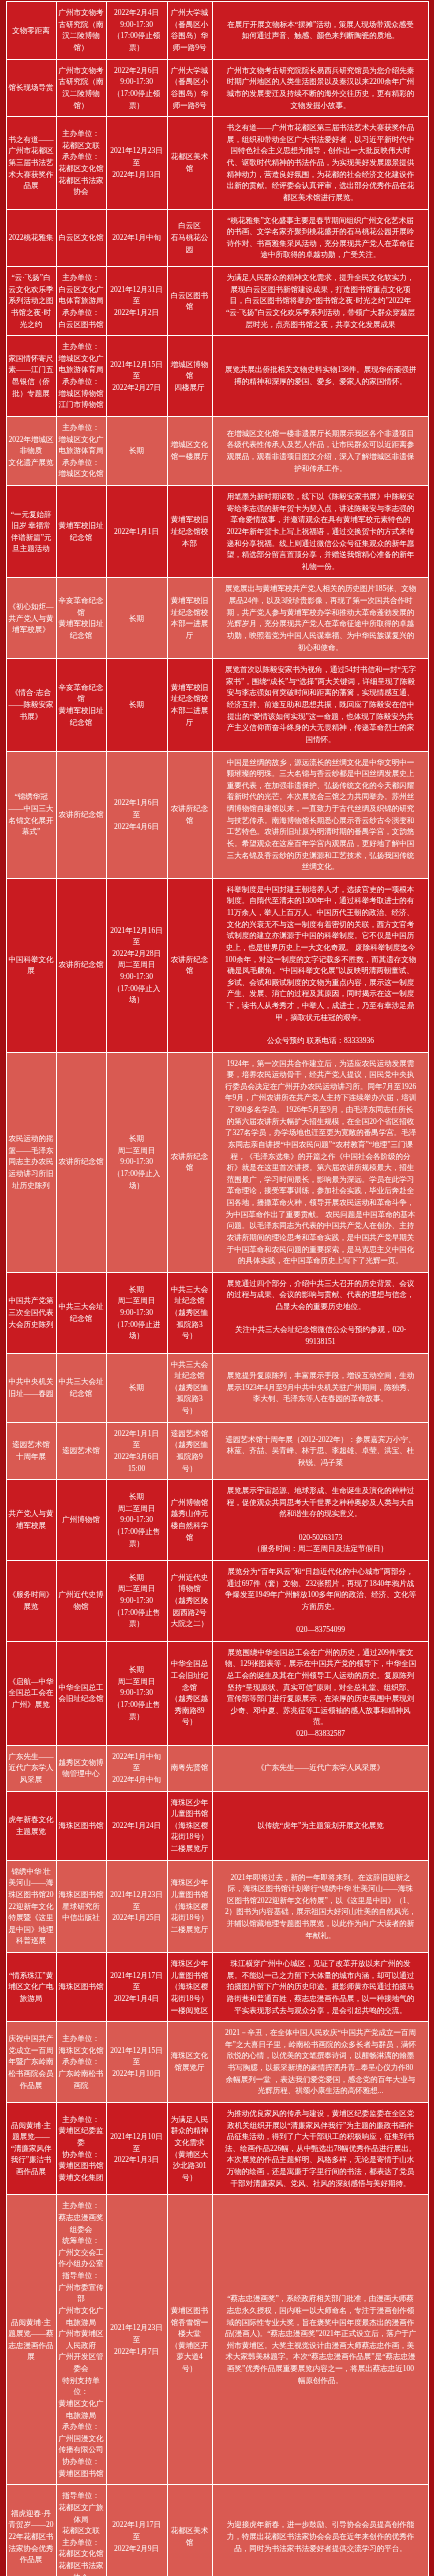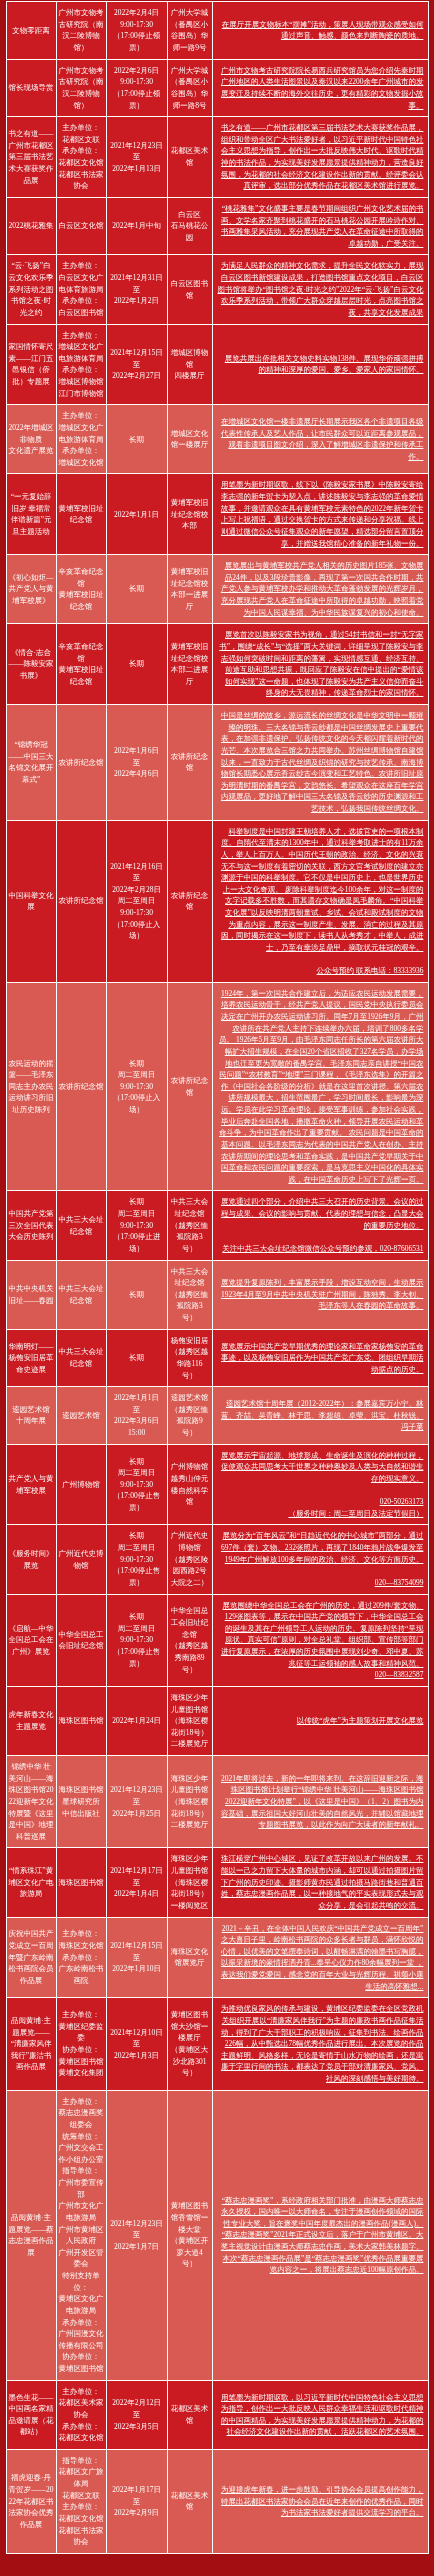--- a/index.html
+++ b/index.html
@@ -28,25 +28,24 @@
     font-size: 7.5px;
     line-height: 1.55;
     text-align: center;
     vertical-align: middle;
     padding: 5px 1.9px;
     white-space: pre-line;
     word-break: break-all;
     overflow-wrap: break-word;
   }
   table.events td.desc {
-    text-align: right;
-    padding: 5px 5px;
+    text-align: center;
+    padding: 5px 12px;
     word-break: normal;
     overflow-wrap: anywhere;
-    text-decoration: underline;
   }
   tr.dark td  { background: var(--row-dark, #cb1b21); }
   tr.light td { background: var(--row-light, #d95a52); }
 </style>
 </head>
 <body>
 
 <div class="page">
   <table class="events">
     <colgroup>
@@ -207,40 +206,32 @@
     <td>中国共产党第三次全国代表大会历史陈列</td>
     <td>中共三大会址纪念馆</td>
     <td>长期
 周二至周日
 9:00-17:30
 （17:00停止进场）</td>
     <td>中共三大会址纪念馆
 （越秀区恤孤院路3号）</td>
     <td class="desc">展览通过四个部分，介绍中共三大召开的历史背景、会议的过程与成果、会议的影响与贡献、代表的理想与信念，凸显大会的重要历史地位。
 
-关注中共三大会址纪念馆微信公众号预约参观，020-87606531</td>
+关注中共三大会址纪念馆微信公众号预约参观，020-99138151</td>
   </tr>
 
   <tr class="light">
     <td>中共中央机关旧址——春园</td>
     <td>中共三大会址纪念馆</td>
     <td>长期</td>
     <td>中共三大会址纪念馆
 （越秀区恤孤院路3号）</td>
     <td class="desc">展览提升复原陈列，丰富展示手段，增设互动空间，生动展示1923年4月至9月中共中央机关驻广州期间，陈独秀、李大钊、毛泽东等人在春园的革命故事。</td>
   </tr>
 
-  <tr class="dark">
-    <td>华南明灯——杨匏安旧居革命史迹展</td>
-    <td>中共三大会址纪念馆</td>
-    <td>长期</td>
-    <td>杨匏安旧居
-（越秀区越华路116号）</td>
-    <td class="desc">展览展示中国共产党早期优秀的理论家和革命家杨匏安的革命事迹，以及杨匏安旧居作为中国共产党广东党、团组织早期活动据点的历史。</td>
-  </tr>
 
   <tr class="light">
     <td>逵园艺术馆
 十周年展</td>
     <td>逵园艺术馆</td>
     <td>2022年1月1日
 至
 2022年3月6日
 15:00</td>
     <td>逵园艺术馆
@@ -283,20 +274,29 @@
     <td>长期
 周二至周日
 9:00-17:30
 （17:00停止售票）</td>
     <td>中华全国总工会旧址纪念馆
 （越秀区越秀南路89号）</td>
     <td class="desc">展览围绕中华全国总工会在广州的历史，通过209件/套文物、129张图表等，展示在中国共产党的领导下，中华全国总工会的诞生及其在广州领导工人运动的历史。复原陈列坚持“呈现原状、真实可信”原则，对全总礼堂、组织部、宣传部等部门进行复原展示，在浓厚的历史氛围中展现刘少奇、邓中夏、苏兆征等工运领袖的感人故事和精神风范。
 020—83832587</td>
   </tr>
 
+  <tr class="light">
+    <td>广东先生——近代广东学人风采展</td>
+    <td>越秀区文物博物管理中心</td>
+    <td>2022年1月中旬
+至
+2022年4月中旬</td>
+    <td>南粤先贤馆</td>
+    <td class="desc">《广东先生——近代广东学人风采展》</td>
+  </tr>
 
   <tr class="dark">
     <td>虎年新春文化
 主题展览</td>
     <td>海珠区图书馆</td>
     <td>2022年1月24日</td>
     <td>海珠区少年儿童图书馆
 （海珠区樱花街18号）
 二楼展览厅</td>
     <td class="desc">以传统“虎年”为主题策划开展文化展览</td>
@@ -344,21 +344,21 @@
   <tr class="dark">
     <td>品阅黄埔·主题展览——“清廉家风伴我行”廉洁书画作品展</td>
     <td>主办单位：
 黄埔区纪委监委
 协办单位：
 黄埔区图书馆
 黄埔文化集团</td>
     <td>2021年12月10日
 至
 2022年1月3日</td>
-    <td>黄埔区图书馆大沙馆一楼展厅
+    <td>为满足人民群众的精神文化需求
 （黄埔区大沙北路301号）</td>
     <td class="desc">为推动优良家风的传承与建设，黄埔区纪委监委在全区党政机关组织开展以“清廉家风伴我行”为主题的廉政书画作品征集活动，得到了广大干部职工的积极响应，征集到书法、绘画作品226幅，从中甄选出78幅优秀作品进行展出。本次展览的作品主题鲜明、风格多样，无论是寄情于山水万物的绘画，还是寓廉于字里行间的书法，都表达了党员干部对清廉家风、党风、社风的深刻感悟与美好期待。</td>
   </tr>
 
   <tr class="light">
     <td>品阅黄埔·主题展览——蔡志忠漫画作品展</td>
     <td>主办单位：
 蔡志忠漫画奖组委会
 统筹单位：
 广州文交会工作小组办公室
@@ -374,32 +374,20 @@
 协办单位：
 黄埔区图书馆</td>
     <td>2021年12月23日
 至
 2022年1月7日</td>
     <td>黄埔区图书馆香雪馆一楼大堂
 （黄埔区开萝大道4号）</td>
     <td class="desc">“蔡志忠漫画奖”，系经政府相关部门批准，由漫画大师蔡志忠永久授权，国内唯一以大师命名，专注于漫画创作领域的国际性专业大奖，旨在褒奖中国年度最杰出的漫画作品(漫画人)。“蔡志忠漫画奖”2021年正式设立后，落户于广州市黄埔区。大奖主视觉设计由漫画大师蔡志忠作画，美术大家韩美林题字。本次“蔡志忠漫画作品展”是“蔡志忠漫画奖”优秀作品展重要展览内容之一，将展出蔡志忠近100幅原创作品。</td>
   </tr>
 
-  <tr class="dark">
-    <td>墨色生花——中国画名家精品邀请展（花都站）</td>
-    <td>主办单位：
-花都区美术家协会
-承办单位：
-花都区文化馆</td>
-    <td>2022年2月12日
-至
-2022年3月5日</td>
-    <td>花都区美术馆</td>
-    <td class="desc">用笔墨为新时期讴歌，以习近平新时代中国特色社会主义思想为指导，创作出一大批反映人民群众幸福生活和讴歌时代精神的中国画精品，为实现美好发展愿景提供精神动力，为花都的社会经济文化建设作出新的贡献， 活跃花都区的艺术氛围。</td>
-  </tr>
 
   <tr class="light">
     <td>福虎迎春·丹青贺岁——2022年花都区书法家协会优秀作品展</td>
     <td>指导单位：
 花都区文广旅体局
 花都区文联
 主办单位：
 花都区文化馆
 花都区书法家协会</td>
     <td>2022年1月17日

